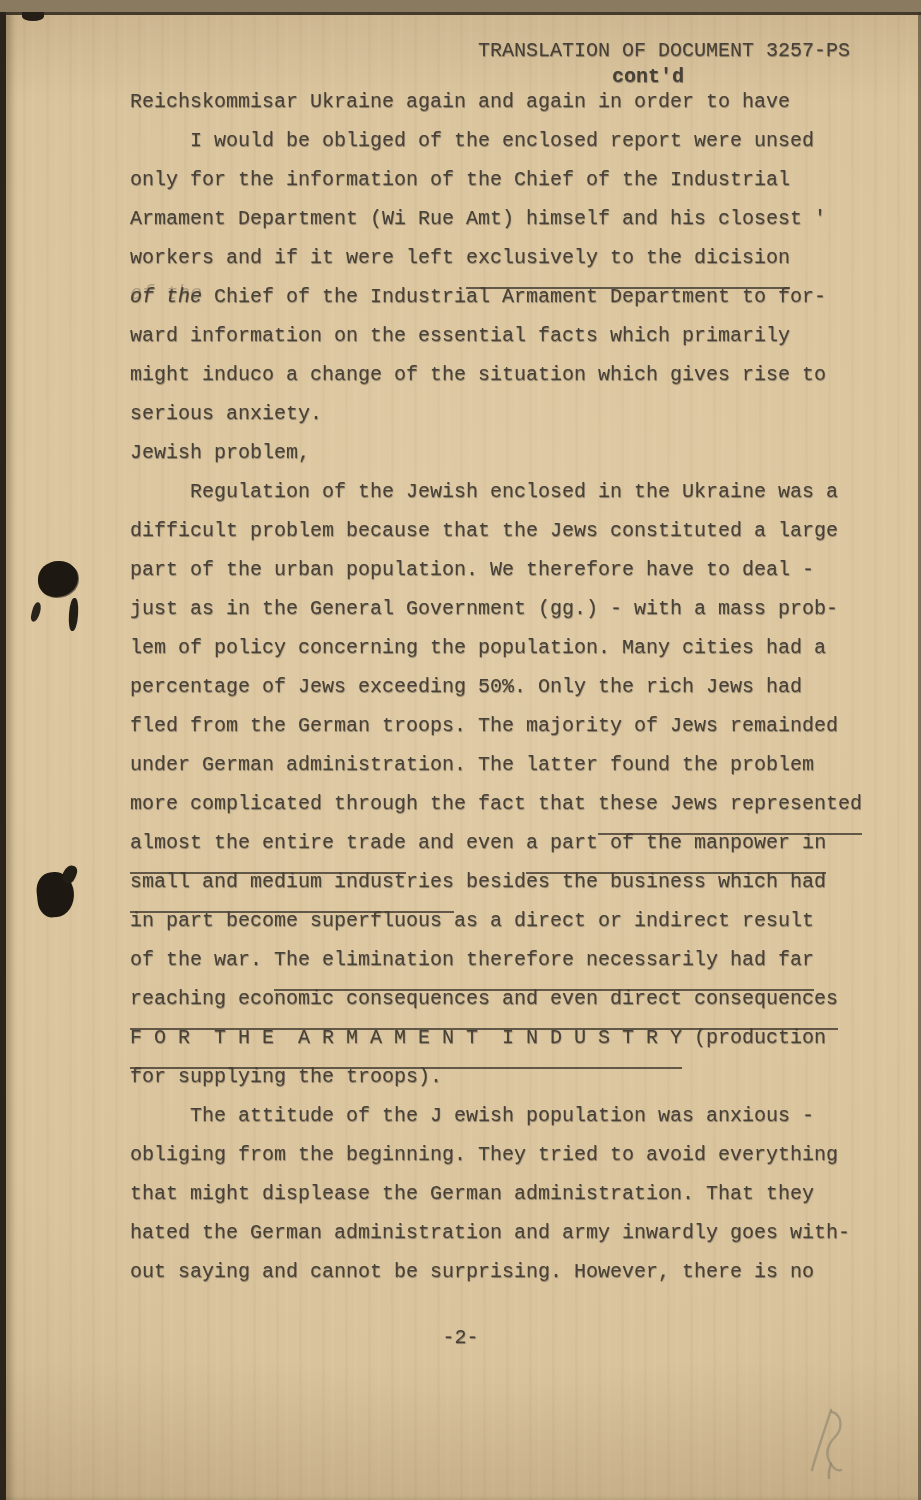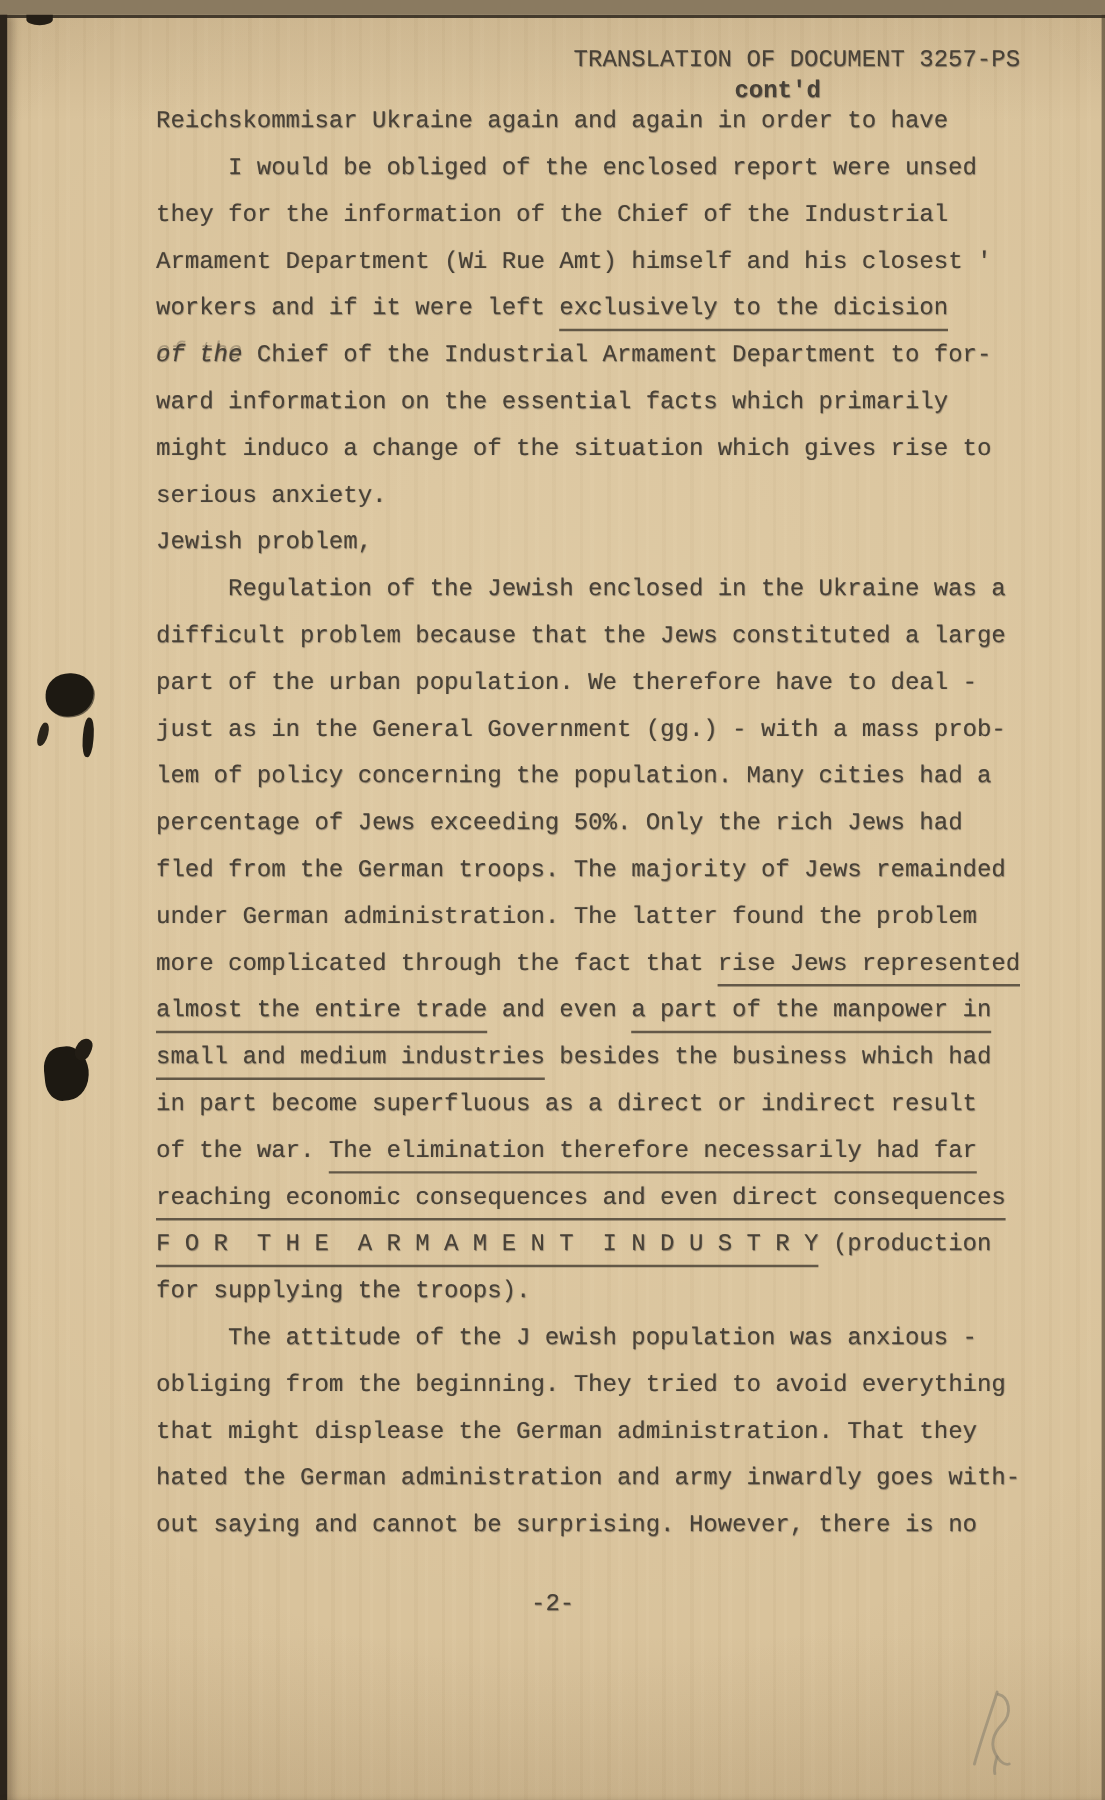--- a/index.html
+++ b/index.html
@@ -20,21 +20,21 @@
     background:
       radial-gradient(ellipse 130% 90% at 52% 42%, rgba(255,244,215,0.16) 0%, rgba(0,0,0,0) 55%, rgba(95,65,25,0.18) 100%),
       linear-gradient(180deg, rgba(90,60,25,0.10) 0%, rgba(0,0,0,0) 6%, rgba(0,0,0,0) 90%, rgba(90,60,25,0.12) 100%);
   }
   .ink { color:#484137; }
   .tline {
     height:39px; line-height:39px; font-size:20px; white-space:pre;
     text-shadow:0.5px 0.5px 0.8px rgba(72,64,54,0.55);
   }
   .indent { padding-left:60px; }
-  .u { border-bottom:2px solid rgba(64,56,46,0.78); padding-bottom:5px; }
+  .u { border-bottom:2px solid rgba(64,56,46,0.78); padding-bottom:18px; }
   .ov { text-shadow:0 -3px 0 rgba(64,56,46,0.30), 0.5px 0.5px 0.8px rgba(72,64,54,0.55);font-style:italic; }
   #body-text { position:absolute; left:130px; top:70px; z-index:2; }
   .hdr1 { position:absolute; left:478px; top:19px; z-index:2; }
   .hdr2 { position:absolute; left:612px; top:45px; z-index:2;font-weight:bold; }
   .pagenum { position:absolute; top:1306px; left:0; width:921px; text-align:center; z-index:2; }
   
   .edge { position:absolute; z-index:3; pointer-events:none; }
   .edge-left   { left:0; top:0; width:6px; height:1500px; background:#2b241b; box-shadow:4px 0 7px rgba(60,45,25,0.45); }
   .edge-top    { left:0; top:0; width:921px; height:3px; background:rgba(43,36,27,0.85); }
   .edge-bottom { left:0; bottom:0; width:921px; height:7px; background:#241e16; box-shadow:0 -3px 6px rgba(60,45,25,0.4); }
@@ -53,37 +53,37 @@
 <body>
 
 <div class="page">
 
   <div class="tline ink hdr1">TRANSLATION OF DOCUMENT 3257-PS</div>
   <div class="tline ink hdr2">cont'd</div>
 
   <div id="body-text" class="ink">
       <div class="tline"><span>Reichskommisar Ukraine again and again in order to have</span></div>
       <div class="tline indent"><span>I would be obliged of the enclosed report were unsed</span></div>
-      <div class="tline"><span>they for the information of the Chief of the Industrial</span></div>
+      <div class="tline"><span>only for the information of the Chief of the Industrial</span></div>
       <div class="tline"><span>Armament Department (Wi Rue Amt) himself and his closest '</span></div>
       <div class="tline"><span>workers and if it were left </span><span class="u">exclusively to the dicision</span></div>
       <div class="tline"><span class="ov">of the</span><span> Chief of the Industrial Armament Department to for-</span></div>
       <div class="tline"><span>ward information on the essential facts which primarily</span></div>
       <div class="tline"><span>might induco a change of the situation which gives rise to</span></div>
       <div class="tline"><span>serious anxiety.</span></div>
       <div class="tline"><span>Jewish problem,</span></div>
       <div class="tline indent"><span>Regulation of the Jewish enclosed in the Ukraine was a</span></div>
       <div class="tline"><span>difficult problem because that the Jews constituted a large</span></div>
       <div class="tline"><span>part of the urban population. We therefore have to deal -</span></div>
       <div class="tline"><span>just as in the General Government (gg.) - with a mass prob-</span></div>
       <div class="tline"><span>lem of policy concerning the population. Many cities had a</span></div>
       <div class="tline"><span>percentage of Jews exceeding 50%. Only the rich Jews had</span></div>
       <div class="tline"><span>fled from the German troops. The majority of Jews remainded</span></div>
       <div class="tline"><span>under German administration. The latter found the problem</span></div>
-      <div class="tline"><span>more complicated through the fact that </span><span class="u">rise Jews represented</span></div>
+      <div class="tline"><span>more complicated through the fact that </span><span class="u">these Jews represented</span></div>
       <div class="tline"><span class="u">almost the entire trade</span><span> and even </span><span class="u">a part of the manpower in</span></div>
       <div class="tline"><span class="u">small and medium industries</span><span> besides the business which had</span></div>
       <div class="tline"><span>in part become superfluous as a direct or indirect result</span></div>
       <div class="tline"><span>of the war. </span><span class="u">The elimination therefore necessarily had far</span></div>
       <div class="tline"><span class="u">reaching economic consequences and even direct consequences</span></div>
       <div class="tline"><span class="u">F O R  T H E  A R M A M E N T  I N D U S T R Y</span><span> (production</span></div>
       <div class="tline"><span>for supplying the troops).</span></div>
       <div class="tline indent"><span>The attitude of the J ewish population was anxious -</span></div>
       <div class="tline"><span>obliging from the beginning. They tried to avoid everything</span></div>
       <div class="tline"><span>that might displease the German administration. That they</span></div>

